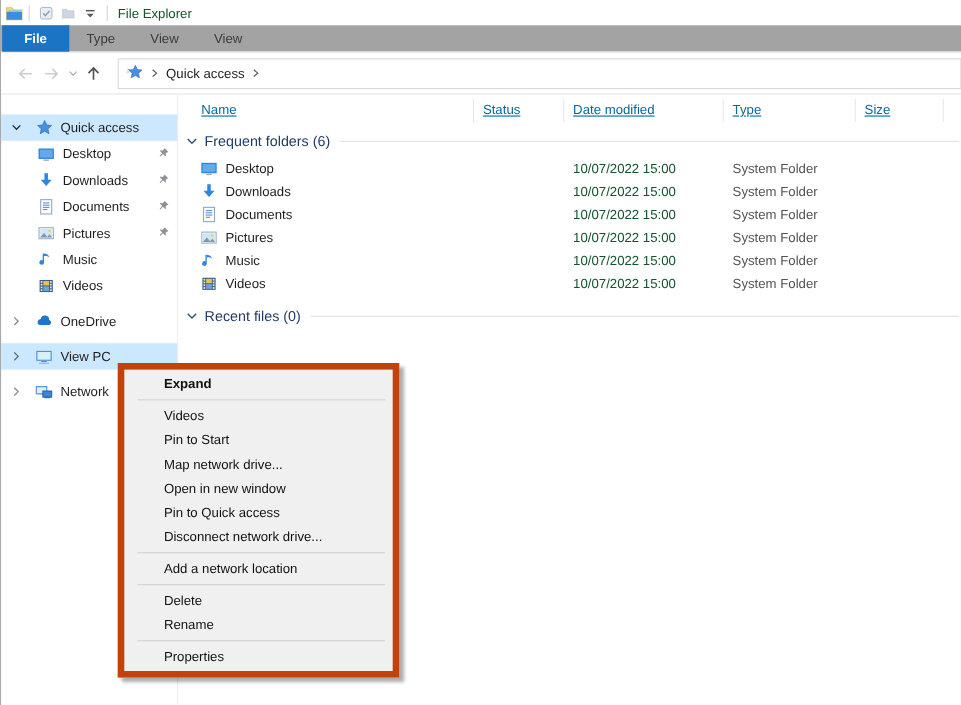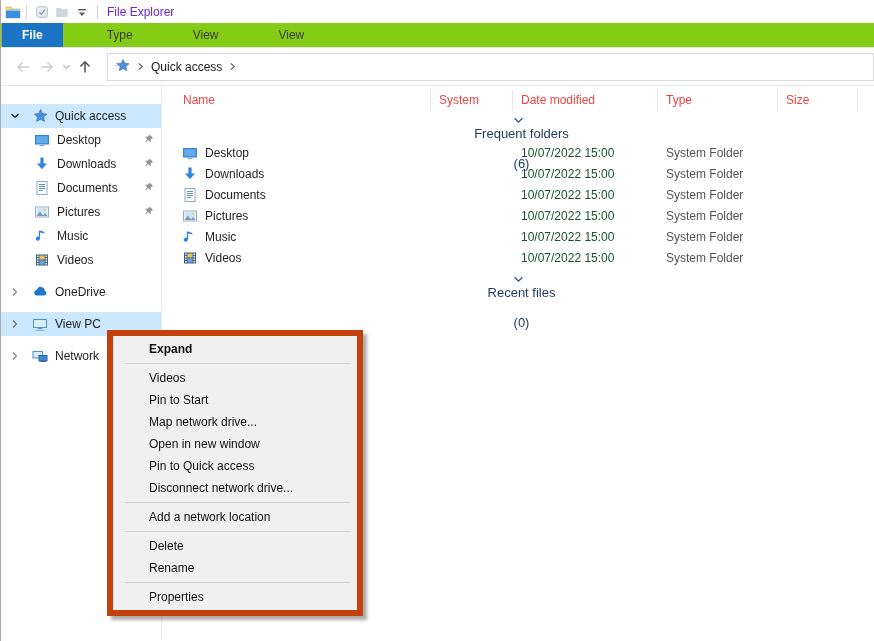--- a/index.html
+++ b/index.html
@@ -5,24 +5,24 @@
   * { margin:0; padding:0; box-sizing:border-box; }
   body { width:874px; height:641px; background:#fff; overflow:hidden;
          font-family:"Liberation Sans","DejaVu Sans",sans-serif; font-size:12px; color:#1e1e1e; }
   .window { width:874px; height:641px; border-left:1px solid #a9a9a9; position:relative; background:#fff; }
 
   
   .titlebar { height:23px; display:flex; align-items:center; padding-left:4px; background:#fff; }
   .titlebar svg { display:block; }
   .tb-sep { width:1px; height:14px; background:#d5d5d5; margin:0 5px; }
   .qat-btn { width:20px; height:18px; display:flex; align-items:center; justify-content:center; }
-  .app-title { margin-left:4px; color:#6d28d9; }
+  .app-title { margin-left:4px; color:#14532d; }
 
   
-  .tabrow { height:24px; display:flex; background:#84cc16;gap:28px; }
+  .tabrow { height:24px; display:flex; background:#a3a3a3; }
   .tab { padding:0 16px; display:flex; align-items:center; color:#3b3b3b; }
   .tab.active { background:#1b74c4; color:#fff; font-weight:bold; padding:0 20px; margin-left:1px; }
 
   
   .navrow { height:39px; display:flex; align-items:center; border-top:1px solid #e6e6e8;
             border-bottom:1px solid #e6e6e8; background:#fff; padding-left:10px; }
   .navbtn { width:24px; height:24px; display:flex; align-items:center; justify-content:center; }
   .navbtn.narrow { width:14px; }
   .crumbbox { height:28px; flex:1; border:1px solid #d9d9d9; margin-left:10px;
               display:flex; align-items:center; padding-left:7px; background:#fff; }
@@ -34,29 +34,29 @@
   .sidebar { width:161px; border-right:1px solid #ededed; padding-top:18px; flex:none; }
   .sb-row { height:24px; display:flex; align-items:center; position:relative; }
   .sb-row.selected { background:#cce8ff; }
   .sb-row .chev { width:12px; margin-left:9px; display:flex; flex:none; }
   .sb-row .sb-icon { width:16px; height:16px; margin-left:10px; margin-right:7px; flex:none; }
   .sb-row.child .sb-icon { margin-left:33px; }
   .sb-gap { height:8px; }
   .pin { position:absolute; right:7px; top:6px; }
 
   .content { flex:1; overflow:hidden; }
-  .colheaders { height:29px; display:flex; align-items:flex-start; padding-top:4px; color:#ef4444; }
+  .colheaders { height:29px; display:flex; align-items:flex-start; padding-top:4px; color:#0369a1;text-decoration:underline; }
   .colheaders .hcell { height:21px; line-height:21px; border-right:1px solid #e4e7ea; padding-left:8px; }
   .hc-name { width:269px; padding-left:21px !important; }
   .hc-status { width:82px; }
   .hc-date { width:145px; }
   .hc-type { width:120px; }
   .hc-size { width:80px; }
 
-  .grouphdr { height:27px; display:flex; align-items:center; color:#1f3c66; font-size:13px; padding-left:7px;flex-direction:column; }
+  .grouphdr { height:27px; display:flex; align-items:center; color:#1f3c66; font-size:13px; padding-left:7px; }
   .grouphdr .gchev { margin-right:6px; display:flex; }
   .grouphdr .gline { flex:1; height:1px; background:#e2e2e2; margin:0 2px 0 9px; }
 
   .frow { height:21px; display:flex; align-items:center; }
   .fc-name { width:269px; display:flex; align-items:center; padding-left:20px; }
   .fc-name .ficon { width:16px; height:16px; margin-right:7px; flex:none; }
   .fc-status { width:82px; }
   .fc-date { width:145px; padding-left:8px; color:#14532d; }
   .fc-type { width:120px; padding-left:8px; color:#535353; }
 
@@ -269,21 +269,21 @@
               <rect x="7" y="7.5" width="8" height="5.5" fill="#3f86d2" stroke="#2a62a8"></rect>
               <rect x="8.5" y="13" width="5" height="1" fill="#2a62a8"></rect>
             </svg></span>
         <span>Network</span>
       </div>
     </div>
 
     <div class="content">
       <div class="colheaders">
         <div class="hcell hc-name">Name</div>
-        <div class="hcell hc-status">System</div>
+        <div class="hcell hc-status">Status</div>
         <div class="hcell hc-date">Date modified</div>
         <div class="hcell hc-type">Type</div>
         <div class="hcell hc-size">Size</div>
       </div>
 
       <div class="grouphdr">
         <span class="gchev">
             <svg width="11" height="11" viewBox="0 0 10 10">
               <path d="M1.5 3L5 6.5 8.5 3" stroke="#33527a" stroke-width="1.2" fill="none"></path>
             </svg>

